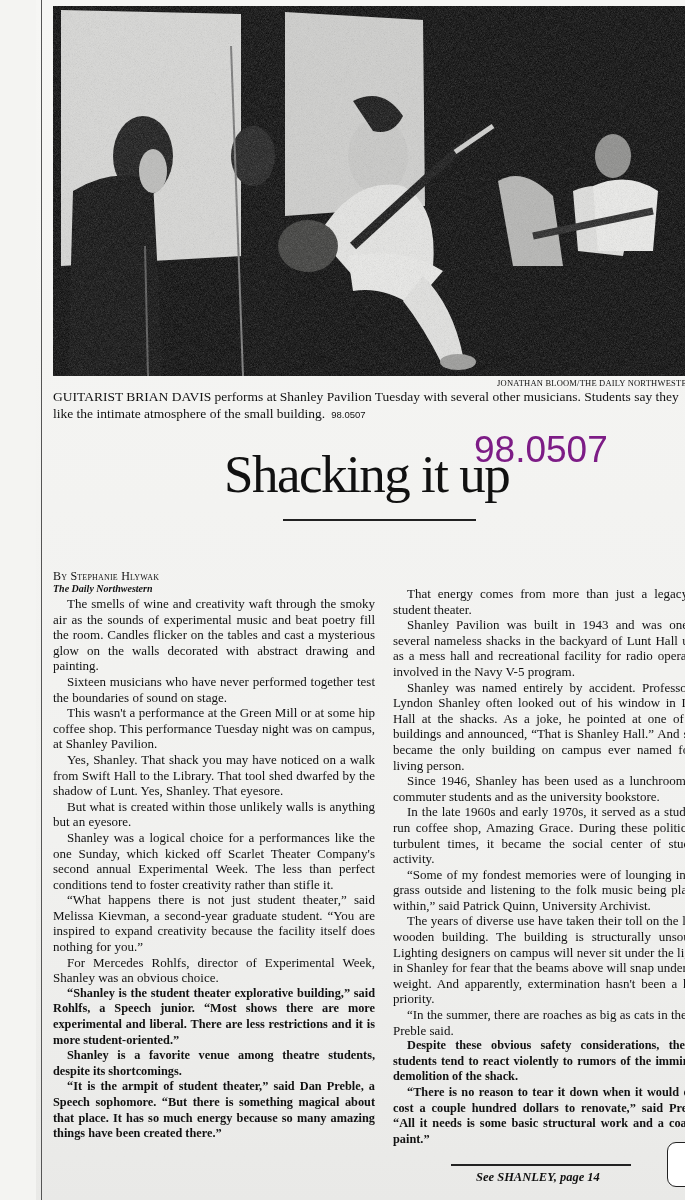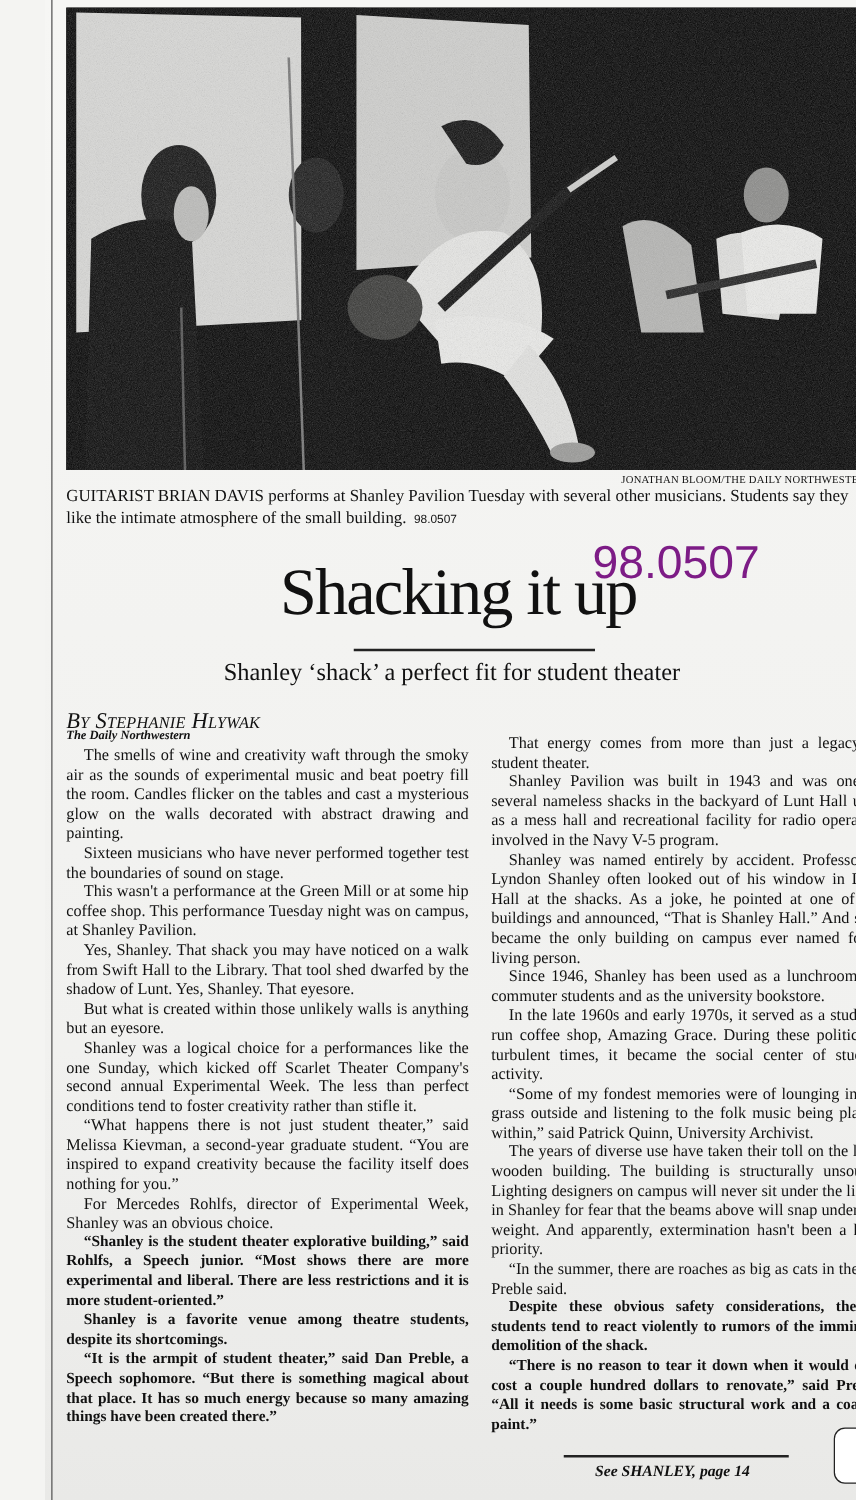--- a/index.html
+++ b/index.html
@@ -55,23 +55,22 @@
       font-size: 19.5px; line-height: 24px; color: #111;
     }
 
     .col {
       position: absolute; top: 570px; width: 322px;
       font-size: 13px; line-height: 15.6px; text-align: justify; color: #111;
     }
     .col-left { left: 17px; }
     .col-right { left: 357px; width: 313px; top: 586px; }
     .byline {
-      font-size: 18px; letter-spacing: 0.2px; line-height: 13px;
+      font-size: 12px; letter-spacing: 0.2px; line-height: 13px;
       font-variant: small-caps;
-      font-style: italic;
     }
     .outlet {
       font-size: 10px; font-style: italic; font-weight: bold; line-height: 12px; margin-bottom: 1px;
     }
     .col p { text-indent: 14px; }
     .col p.bold { font-weight: bold; font-size: 12.3px; }
 
     .jump-rule {
       position: absolute; left: 415px; top: 1164px; width: 180px; height: 1.5px; background: #222;
     }
@@ -143,21 +142,20 @@
 
   <div class="photo-credit">JONATHAN BLOOM/THE DAILY NORTHWESTERN</div>
 
   <div class="caption">
     <span>GUITARIST BRIAN DAVIS</span><span> performs at Shanley Pavilion Tuesday with several other musicians.  Students say they like the intimate atmosphere of the small building.</span><span class="caption-id">98.0507</span>
   </div>
 
   <div class="headline">Shacking it up</div>
   <div class="stamp">98.0507</div>
   <div class="head-rule"></div>
-  <div class="deck">Shanley ‘shack’ a perfect fit for student theater</div>
 
   <div class="col col-left" id="col-left">
     <div class="byline">By Stephanie Hlywak</div>
     <div class="outlet">The Daily Northwestern</div>
   <p>The smells of wine and creativity waft through the smoky air as the sounds of experimental music and beat poetry fill the room. Candles flicker on the tables and cast a mysterious glow on the walls decorated with abstract drawing and painting.</p>
       <p>Sixteen musicians who have never performed together test the boundaries of sound on stage.</p>
       <p>This wasn't a performance at the Green Mill or at some hip coffee shop. This performance Tuesday night was on campus, at Shanley Pavilion.</p>
       <p>Yes, Shanley. That shack you may have noticed on a walk from Swift Hall to the Library. That tool shed dwarfed by the shadow of Lunt. Yes, Shanley. That eyesore.</p>
       <p>But what is created within those unlikely walls is anything but an eyesore.</p>
       <p>Shanley was a logical choice for a performances like the one Sunday, which kicked off Scarlet Theater Company's second annual Experimental Week. The less than perfect conditions tend to foster creativity rather than stifle it.</p>

